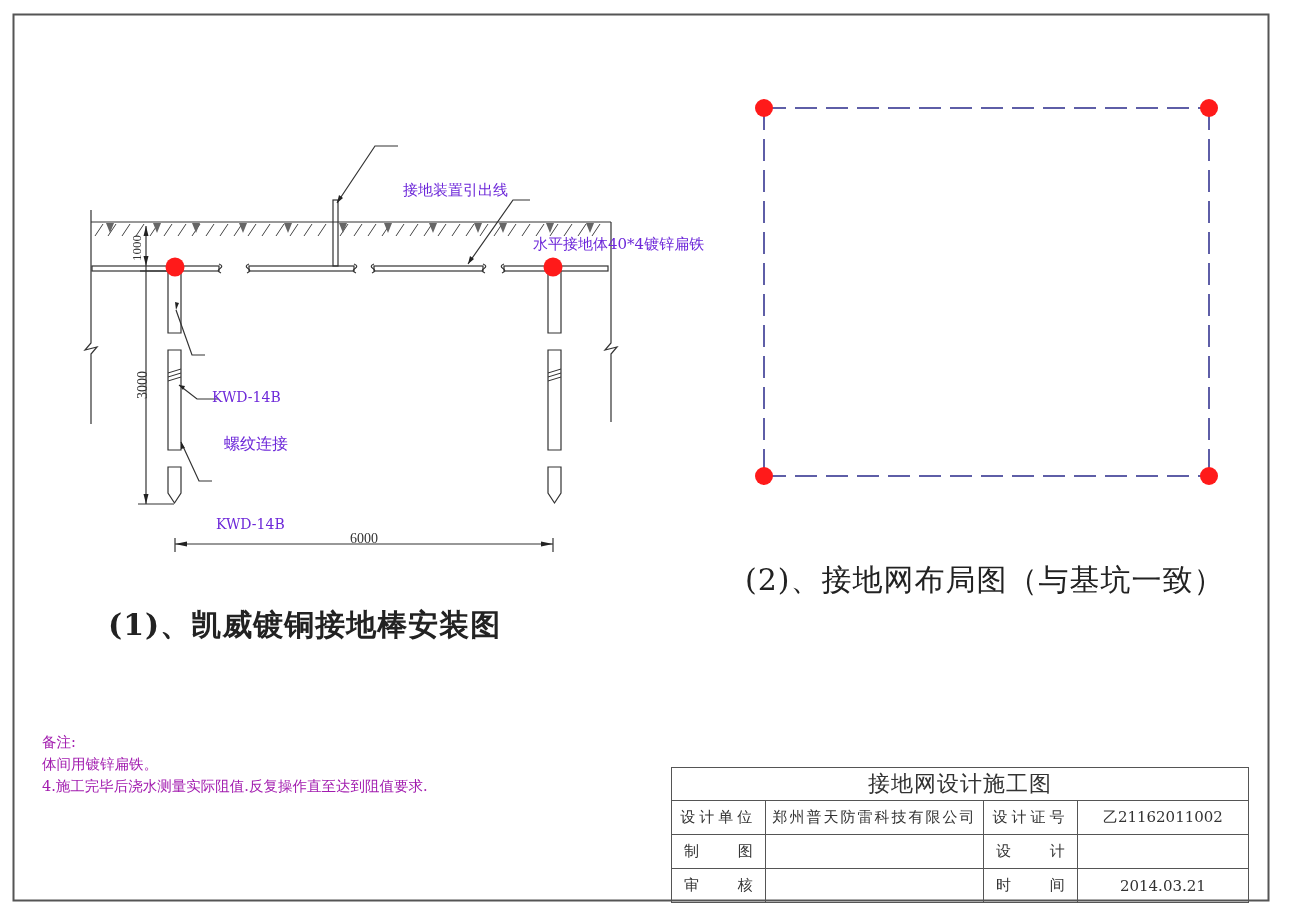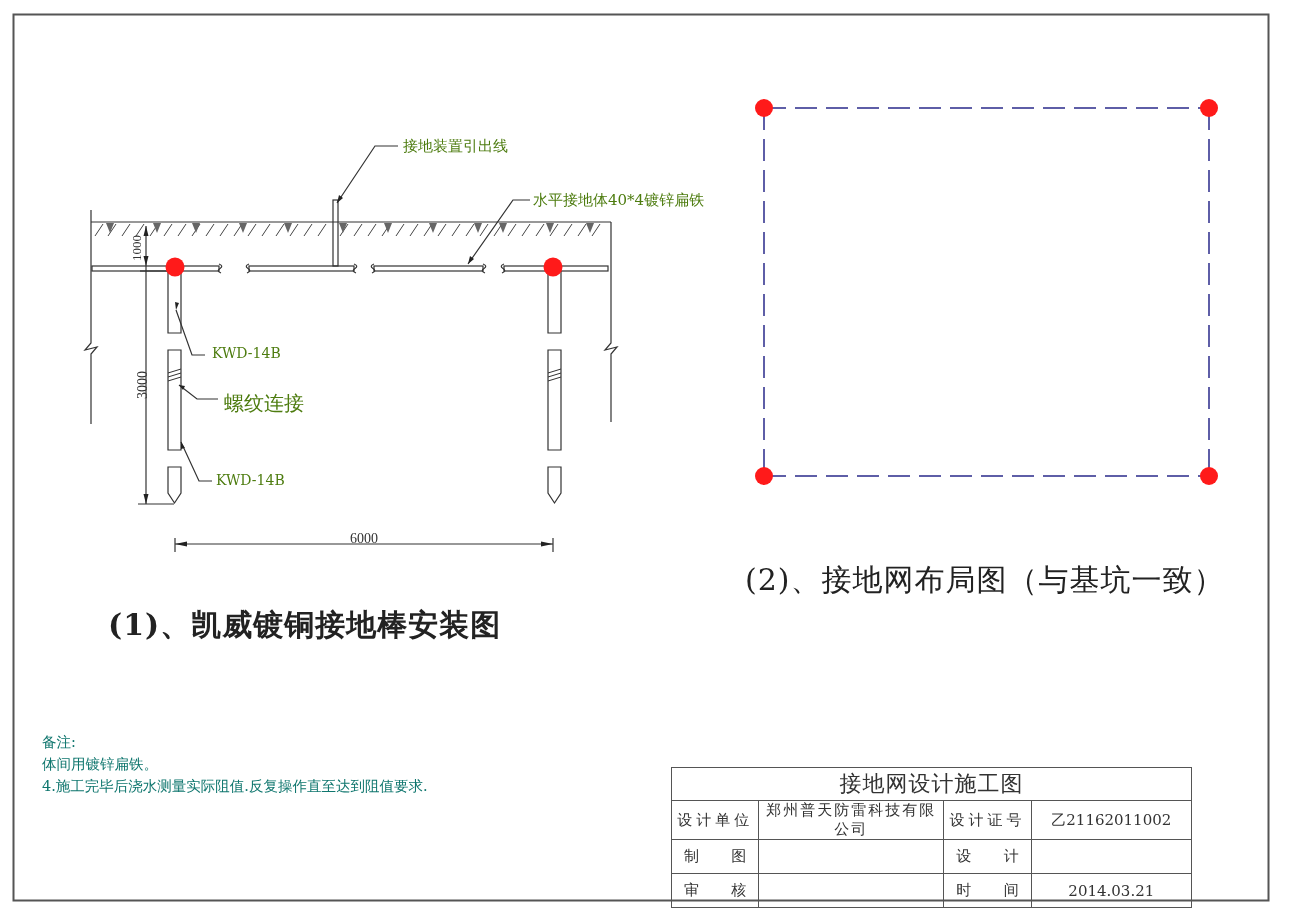--- a/index.html
+++ b/index.html
@@ -1,23 +1,23 @@
 <!DOCTYPE html>
 <html><head>
 <meta charset="utf-8">
 <style>
   html, body { margin:0; padding:0; background:#ffffff; }
   body { width:1295px; height:915px; position:relative; overflow:hidden;
          font-family: "DejaVu Serif", "Liberation Serif", serif; color:#222; }
   svg { position:absolute; left:0; top:0; }
-  .lbl { position:absolute; white-space:nowrap; font-size:15px; color:#4d7c0f; }
+  .lbl { position:absolute; white-space:nowrap; font-size:15px; color:#6d28d9;margin-top:44px; }
   .cap { position:absolute; white-space:nowrap; font-size:30px; color:#222; letter-spacing:1px; }
-  .notes { position:absolute; left:42px; top:731px; font-size:14.5px; line-height:22px; color:#0f766e; width:520px; }
+  .notes { position:absolute; left:42px; top:731px; font-size:14.5px; line-height:22px; color:#a21caf; width:520px; }
   .notes div { white-space:nowrap; }
-  table.tb { position:absolute; left:671px; top:767px; width:521px; height:133px;
+  table.tb { position:absolute; left:671px; top:767px; width:578px; height:133px;
              border-collapse:collapse; font-size:15px; color:#333; }
   table.tb td { border:1.5px solid #555; padding:0; text-align:center; height:33px; }
   table.tb td.title { font-size:22px; height:32px; letter-spacing:1px; }
   table.tb td.k { letter-spacing:4px; }
   .spread { display:flex; justify-content:space-between; padding:0 12px !important; }
 </style>
 </head>
 <body>
 
 <svg width="1295" height="915">
@@ -116,21 +116,21 @@
     <circle cx="764" cy="108" r="9"></circle>
     <circle cx="1209" cy="108" r="9"></circle>
     <circle cx="764" cy="476" r="9"></circle>
     <circle cx="1209" cy="476" r="9"></circle>
   </g>
 </svg>
 
 <div class="lbl" style="left:403px;top:137px;">接地装置引出线</div>
 <div class="lbl" style="left:533px;top:191px;">水平接地体40*4镀锌扁铁</div>
 <div class="lbl" style="left:212px;top:345px;font-size:14px;">KWD-14B</div>
-<div class="lbl" style="left:224px;top:390px;font-size:20px;">螺纹连接</div>
+<div class="lbl" style="left:224px;top:390px;font-size:16px;">螺纹连接</div>
 <div class="lbl" style="left:216px;top:472px;font-size:14px;">KWD-14B</div>
 
 <div class="cap" style="left:108px;top:605px;font-weight:bold;">(1)、凯威镀铜接地棒安装图</div>
 <div class="cap" style="left:745px;top:560px;text-align:center;">(2)、接地网布局图（与基坑一致）</div>
 
 <div class="notes">
   <div>备注:</div>
   <div>体间用镀锌扁铁。</div>
   <div>4.施工完毕后浇水测量实际阻值.反复操作直至达到阻值要求.</div>
 </div>

